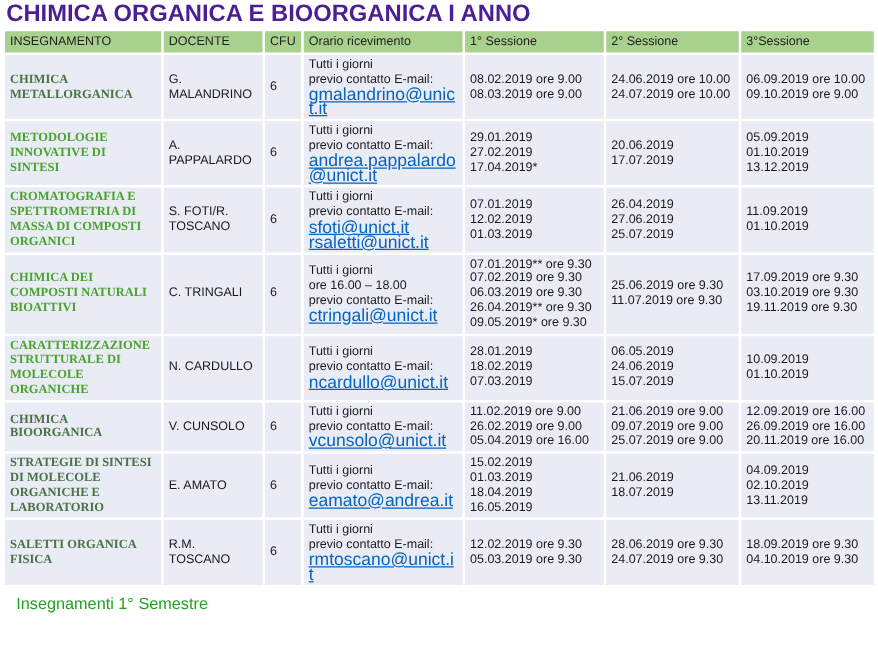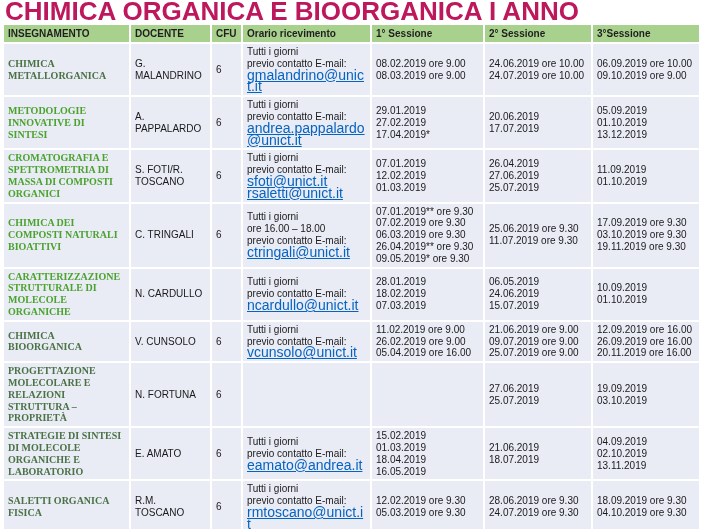--- a/index.html
+++ b/index.html
@@ -2,32 +2,32 @@
 <html><head>
 <meta charset="utf-8">
 <style>
   html,body{margin:0;padding:0;}
   body{
     width:702px;height:529px;overflow:hidden;background:#ffffff;
     font-family:"Liberation Sans",sans-serif;color:#1a1a1a;
     position:relative;
   }
   .page-title{
-    color:#be185d;font-weight:bold;font-size:26px;line-height:21px;
+    color:#4c1d95;font-weight:bold;font-size:19px;line-height:21px;
     padding:1px 0 1px 5px;white-space:nowrap;
   }
   table.sched{
     border-collapse:separate;border-spacing:2px 2px;
     margin-left:2px;width:699px;table-layout:fixed;
   }
   th{
-    background:#a9d18e;color:#1f1f1f;font-size:10px;font-weight:bold;
+    background:#a9d18e;color:#1f1f1f;font-size:10px;font-weight:normal;
     text-align:left;padding:3px 4px;line-height:11px;vertical-align:middle;
   }
-  th.bold{font-weight:bold;}
+  th.bold{font-weight:normal;}
   td{
     background:#e9ebf5;font-size:10px;line-height:11.8px;
     padding:2px 4px;vertical-align:middle;
   }
   td.ins{font-weight:bold;font-family:Liberation Serif, serif;}
   .sem1{color:#4aa32d;}
   .sem2{color:#4a7245;}
   .pre{white-space:pre-line;}
   a.mail{
     color:#0563c1;text-decoration:underline;display:block;
@@ -168,33 +168,20 @@
 26.02.2019 ore 9.00
 05.04.2019 ore 16.00</td>
       <td class="pre">21.06.2019 ore 9.00
 09.07.2019 ore 9.00
 25.07.2019 ore 9.00</td>
       <td class="pre">12.09.2019 ore 16.00
 26.09.2019 ore 16.00
 20.11.2019 ore 16.00</td>
     </tr>
     <tr>
-      <td class="ins sem2">PROGETTAZIONE MOLECOLARE E RELAZIONI STRUTTURA – PROPRIETÀ</td>
-      <td>N. FORTUNA</td>
-      <td>6</td>
-      <td>
-        <div class="pre"></div>
-      </td>
-      <td class="pre"></td>
-      <td class="pre">27.06.2019
-25.07.2019</td>
-      <td class="pre">19.09.2019
-03.10.2019</td>
-    </tr>
-    <tr>
       <td class="ins sem2">STRATEGIE DI SINTESI DI MOLECOLE ORGANICHE E LABORATORIO</td>
       <td>E. AMATO</td>
       <td>6</td>
       <td>
         <div class="pre">Tutti i giorni
 previo contatto E-mail:</div>
         <a class="mail">eamato@andrea.it</a>
       </td>
       <td class="pre">15.02.2019
 01.03.2019

